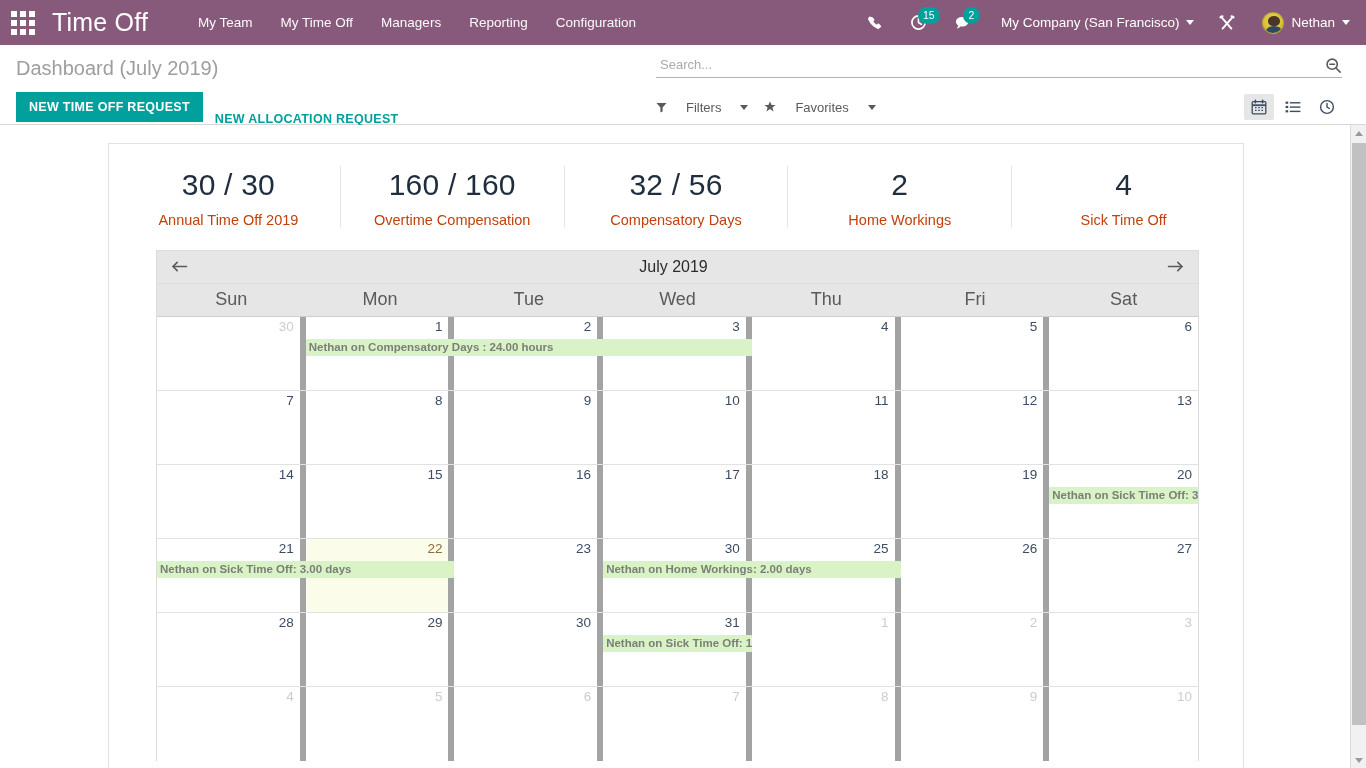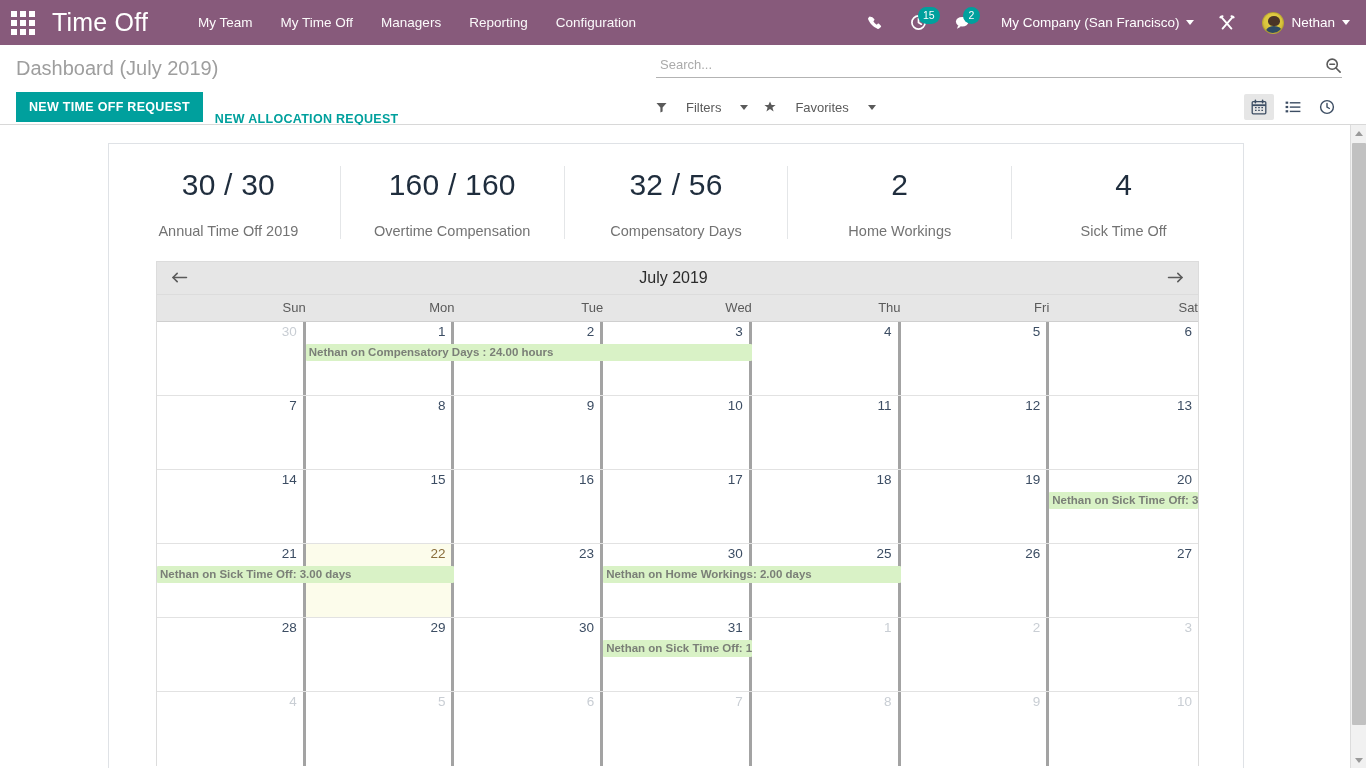--- a/index.html
+++ b/index.html
@@ -246,22 +246,22 @@
   .stat:last-child { border-right: none; }
   .stat-value {
     font-size: 30px;
     color: #1f2d3d;
     font-weight: 400;
     line-height: 1.25;
     letter-spacing: .2px;
   }
   .stat-label {
     font-size: 14.5px;
-    color: #737373;
-    margin-top: 19px;
+    color: #c2410c;
+    margin-top: 8px;
   }
 
   
   .calendar {
     margin: 10px 44px 0 47px;
     border: 1px solid #dcdcdc;
     border-bottom: none;
   }
   .cal-toolbar {
     background: #e6e6e6;
@@ -288,39 +288,39 @@
   }
   .cal-nav.next { margin-left: auto; }
 
   .cal-dows {
     display: grid;
     grid-template-columns: repeat(7, 1fr);
     background: #e6e6e6;
     border-bottom: 1px solid #cfcfcf;
   }
   .cal-dow {
-    text-align: right;
-    font-size: 13px;
+    text-align: center;
+    font-size: 18px;
     color: #5a5a5a;
     padding: 5px 0 6px 0;
   }
   .cal-weeks { background: #ffffff; }
   .cal-week {
     position: relative;
     height: 74px;
     border-bottom: 1px solid #e2e2e2;
   }
   .cal-week:last-child { border-bottom: none; }
   .cal-bg {
     position: absolute; inset: 0;
     display: grid;
     grid-template-columns: repeat(7, 1fr);
   }
   .cal-cell {
-    border-right: 3px solid #a3a3a3;
+    border-right: 6px solid #a3a3a3;
     position: relative;
   }
   .cal-cell:last-child { border-right: none; }
   .cal-cell.today { background: #fcfceb; }
   .cal-daynum {
     position: absolute; top: 2px; right: 6px;
     font-size: 13.5px;
     color: #3c4d63;
   }
   .cal-cell.other .cal-daynum { color: #c9ced4; }

